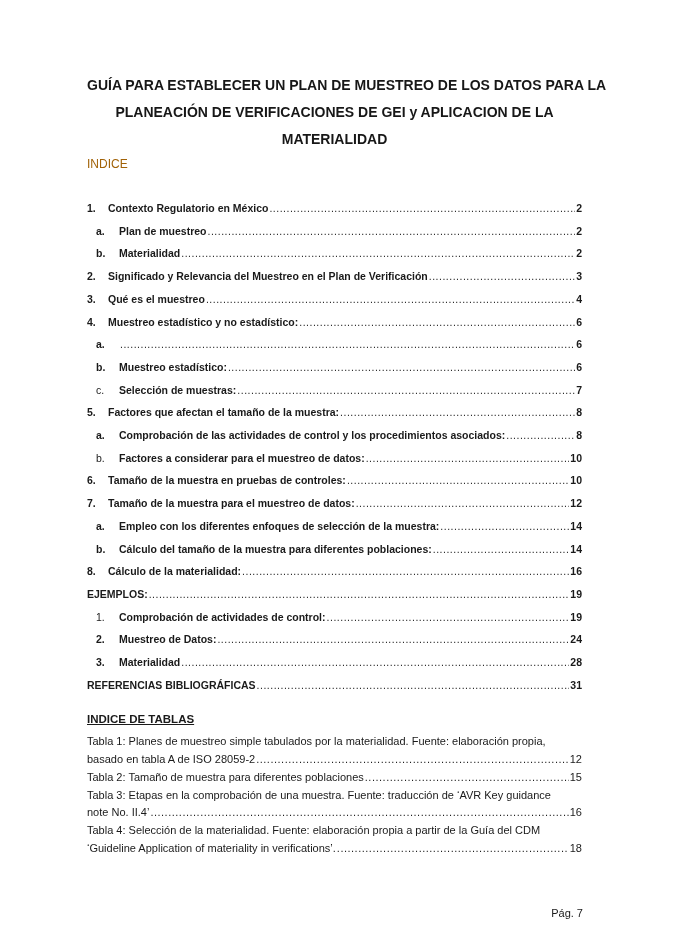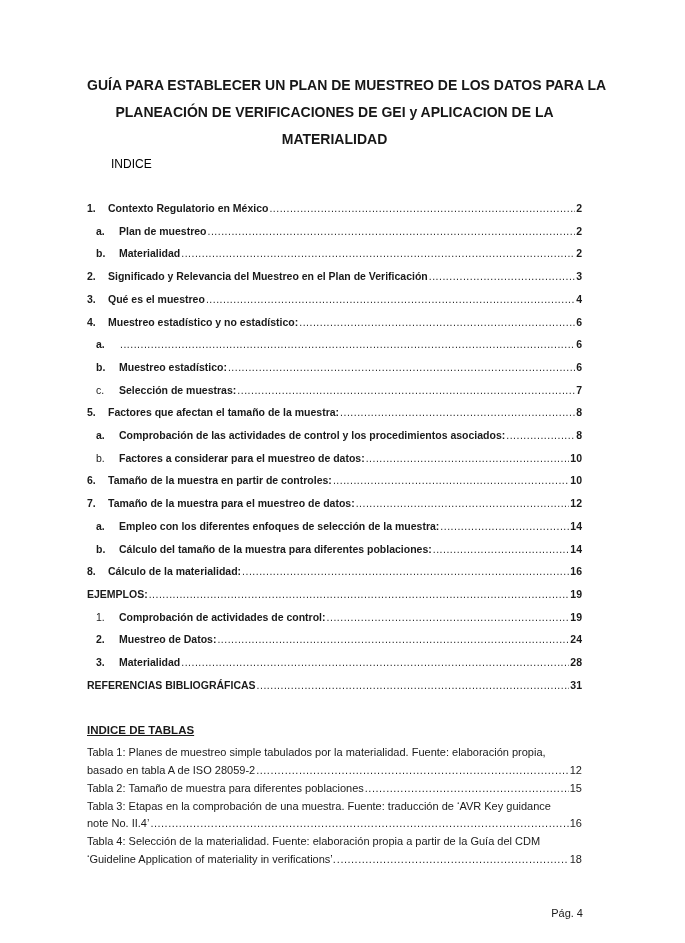--- a/index.html
+++ b/index.html
@@ -19,22 +19,21 @@
     font-weight: bold;
     font-size: 14px;
     line-height: 27px;
     color: #171717;
   }
   .title-line { white-space: nowrap; }
   .indice-heading {
     margin-top: 2px;
     font-size: 12px;
     line-height: 18px;
-    color: #000000;
-    margin-left: 24px;
+    color: #a16207;
   }
   .toc { margin-top: 24px; }
   .toc-row {
     display: flex;
     align-items: baseline;
     line-height: 22.7px;
     font-size: 10.5px;
     font-weight: bold;
   }
   .toc-row.lvl2 { padding-left: 9px; }
@@ -46,21 +45,21 @@
     flex: 1 1 auto;
     min-width: 2px;
     overflow: hidden;
     white-space: nowrap;
     font-weight: normal;
     letter-spacing: 0.5px;
     margin: 0 1px;
     color: #1f1f1f;
   }
   .pg { flex: none; }
-  .tables-index { margin-top: 25px; }
+  .tables-index { margin-top: 14px; }
   .ti-heading {
     font-size: 11.5px;
     font-weight: bold;
     text-decoration: underline;
     line-height: 18px;
     margin-bottom: 5px;
   }
   .ti-entry { font-size: 11px; line-height: 17.7px; font-weight: normal; }
   .ti-line { white-space: nowrap; }
   .ti-row { display: flex; align-items: flex-start; }
@@ -165,21 +164,21 @@
 
     <div class="toc-row lvl2">
       <span class="num plain">b.</span>
       <span class="lbl">Factores a considerar para el muestreo de datos:</span>
       <span class="leader">............................................................................................................................................................................................................................................................................................................</span>
       <span class="pg">10</span>
     </div>
 
     <div class="toc-row lvl1">
       <span class="num">6.</span>
-      <span class="lbl">Tamaño de la muestra en partir de controles:</span>
+      <span class="lbl">Tamaño de la muestra en pruebas de controles:</span>
       <span class="leader">............................................................................................................................................................................................................................................................................................................</span>
       <span class="pg">10</span>
     </div>
 
     <div class="toc-row lvl1">
       <span class="num">7.</span>
       <span class="lbl">Tamaño de la muestra para el muestreo de datos:</span>
       <span class="leader">............................................................................................................................................................................................................................................................................................................</span>
       <span class="pg">12</span>
     </div>
@@ -272,15 +271,15 @@
     <div class="ti-entry">
       <div class="ti-line">Tabla 4: Selección de la materialidad. Fuente: elaboración propia a partir de la Guía del CDM</div>
       <div class="ti-row">
         <span class="lbl">‘Guideline Application of materiality in verifications’. </span>
         <span class="leader">............................................................................................................................................................................................................................................................................................................</span>
         <span class="pg">18</span>
       </div>
     </div>
   </section>
 
-  <div class="page-footer">Pág. 4</div>
+  <div class="page-footer">Pág. 7</div>
 
 </div>
 
 </body></html>

